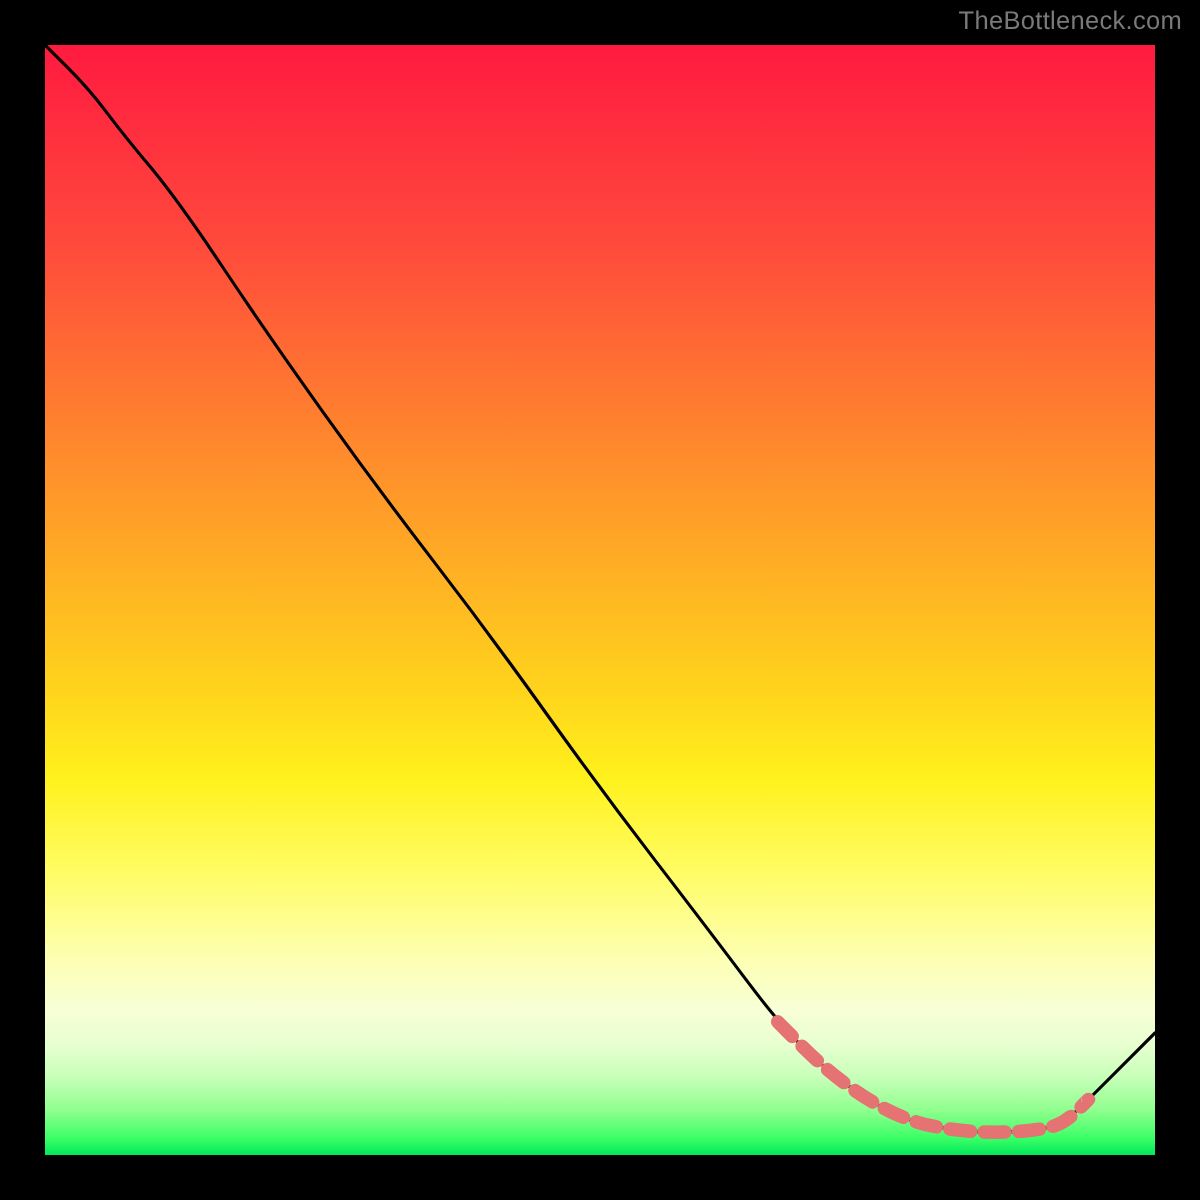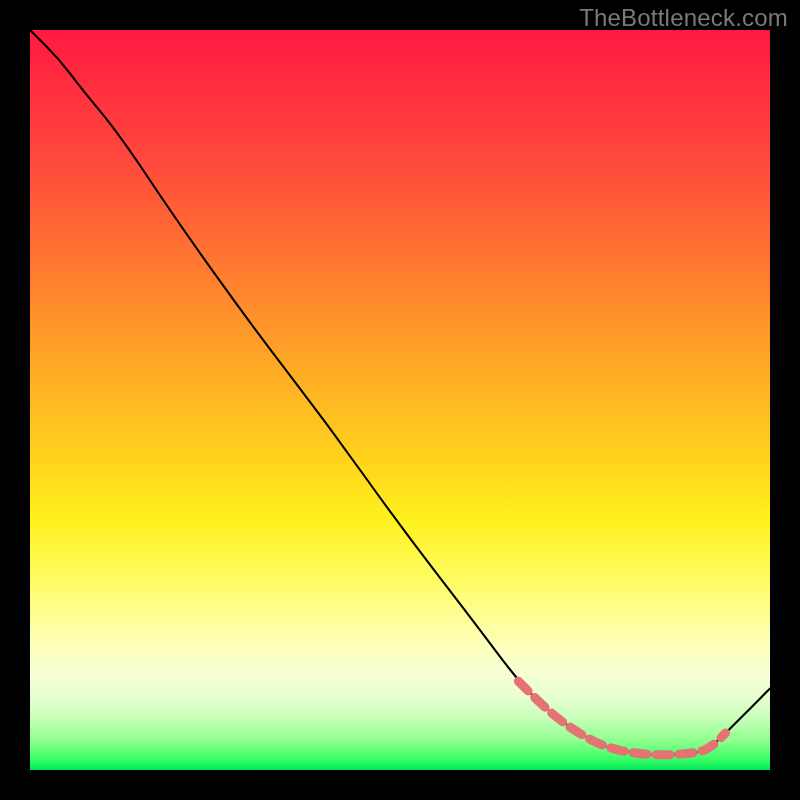--- a/index.html
+++ b/index.html
@@ -15,21 +15,21 @@
     position: relative;
     width: 800px;
     height: 800px;
     background: #000;
   }
   .watermark {
     position: absolute;
     top: 4px;
     right: 12px;
     color: #7a7a7a;
-    font-size: 24px;
+    font-size: 17px;
     font-weight: 400;
     letter-spacing: 0.2px;
     z-index: 30;
   }
   .plot-area {
     position: absolute;
     left: 30px;
     top: 30px;
     width: 740px;
     height: 740px;

